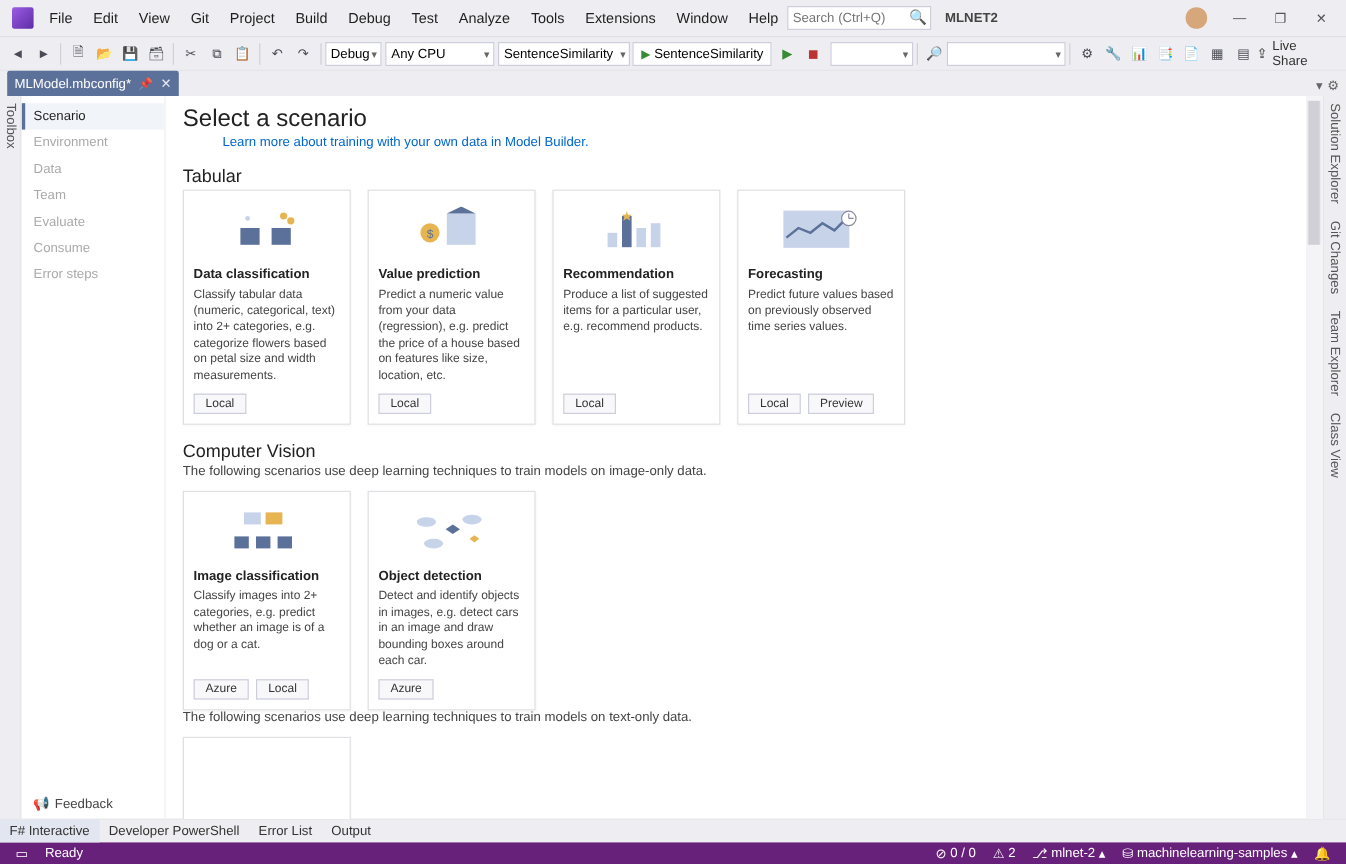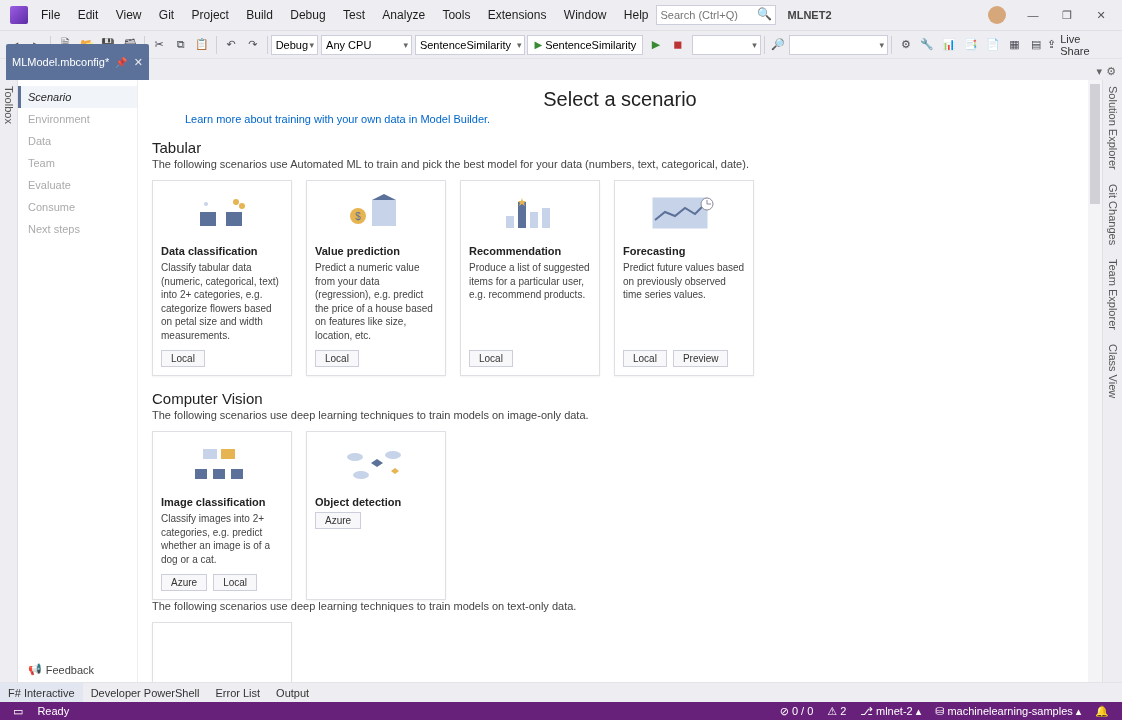--- a/index.html
+++ b/index.html
@@ -18,41 +18,41 @@
 .toolbar .tbtn { width:20px; height:20px; margin:0 1px; display:inline-flex; align-items:center; justify-content:center; color:#4b4b55; border-radius:2px; }
 .toolbar .sep { width:1px; height:18px; background:#d0d0d6; margin:0 3px; }
 .toolbar select, .toolbar .combo { height:20px; border:1px solid #cccedb; background:#fff; font-size:11px; padding:0 4px; }
 .toolbar .combo { display:inline-flex; align-items:center; position:relative; }
 .toolbar .combo::after { content:"▾"; position:absolute; right:3px; font-size:9px; color:#666; }
 .toolbar .startbtn { display:inline-flex; align-items:center; height:20px; border:1px solid #cccedb; background:#fff; padding:0 6px; margin:0 2px; }
 .toolbar .startbtn .tri { color:#388a34; font-size:10px; margin-right:3px; }
 .toolbar .liveshare { display:flex; align-items:center; color:#333; margin-right:6px; gap:4px; }
 
 .tabstrip { height:22px; background:#eeeef2; border-top:1px solid #e4e4e8; display:flex; align-items:flex-end; padding-left:6px; }
-.tabstrip .tab { height:36px; background:#5b7199; color:#fff; font-size:11px; padding:0 6px; display:flex; align-items:center; border-top-left-radius:2px; border-top-right-radius:2px; }
+.tabstrip .tab { height:21px; background:#5b7199; color:#fff; font-size:11px; padding:0 6px; display:flex; align-items:center; border-top-left-radius:2px; border-top-right-radius:2px; }
 .tabstrip .tab .pin { margin-left:6px; font-size:10px; opacity:.85; }
 .tabstrip .tab .close { margin-left:6px; font-size:11px; opacity:.85; }
 .tabstrip .spacer { flex:1; }
 .tabstrip .right { font-size:11px; color:#666; padding:0 6px 2px; display:flex; gap:4px; }
 
 .workarea { display:flex; height:calc(720px - 30px - 28px - 22px - 20px - 18px); }
 .rightrail { width:20px; background:#eeeef2; border-left:1px solid #e0e0e4; display:flex; flex-direction:column; align-items:center; padding-top:6px; gap:14px; }
 .rightrail span { writing-mode:vertical-rl; font-size:11px; color:#555; }
 .leftrail { width:18px; background:#eeeef2; border-right:1px solid #e0e0e4; display:flex; flex-direction:column; align-items:center; padding-top:6px; }
 .leftrail span { writing-mode:vertical-rl; font-size:11px; color:#555; }
 
 .content { flex:1; display:flex; background:#fff; overflow:hidden; position:relative; }
 .sidenav { width:120px; background:#fff; border-right:1px solid #eee; padding-top:6px; display:flex; flex-direction:column; }
 .sidenav .item { font-size:11px; padding:5px 10px; color:#aaa; }
-.sidenav .item.active { color:#1e1e1e; background:#f1f4f9; border-left:3px solid #5b7199; padding-left:7px;font-style:italic; }
+.sidenav .item.active { color:#1e1e1e; background:#f1f4f9; border-left:3px solid #5b7199; padding-left:7px; }
 .sidenav .spacer { flex:1; }
 .sidenav .feedback { font-size:11px; color:#444; padding:6px 10px; display:flex; align-items:center; gap:4px; }
 
 .main { flex:1; overflow-y:auto; padding:8px 14px 14px; }
-.main h1 { font-size:20px; font-weight:400; color:#222; margin-bottom:2px;text-align:center; }
+.main h1 { font-size:20px; font-weight:400; color:#222; margin-bottom:2px; }
 .main .learnlink { font-size:11px; color:#0066cc; margin-bottom:12px; display:block;padding-left:33px; }
 .main h2 { font-size:15px; font-weight:400; color:#222; margin-top:14px; margin-bottom:2px; }
 .main .secdesc { font-size:11px; color:#444; margin-bottom:10px; }
 .cards { display:flex; flex-wrap:wrap; gap:14px; }
 .card { width:140px; border:1px solid #e0e0e4; background:#fff; padding:8px; box-shadow:0 1px 2px rgba(0,0,0,.05); display:flex; flex-direction:column; }
 .card .illus { height:50px; display:flex; align-items:center; justify-content:center; margin-bottom:6px; }
 .card .ctitle { font-size:11px; font-weight:600; color:#222; margin-bottom:4px; }
 .card .cdesc { font-size:10px; color:#444; line-height:1.35; flex:1; margin-bottom:8px; }
 .card .btns { display:flex; gap:6px; }
 .card .btn { font-size:10px; padding:2px 9px; border:1px solid #cccedb; background:#f8f8fa; color:#333; }
@@ -173,34 +173,33 @@
 
   <div class="content">
 
     <div class="sidenav">
       <div class="item active">Scenario</div>
       <div class="item">Environment</div>
       <div class="item">Data</div>
       <div class="item">Team</div>
       <div class="item">Evaluate</div>
       <div class="item">Consume</div>
-      <div class="item">Next steps</div>
+      <div class="item">Error steps</div>
       <div class="spacer"></div>
       <div class="feedback">
           <span>📢</span>
           <span>Feedback</span>
         </div>
     </div>
 
     <div class="main">
       <h1>Select a scenario</h1>
       <a class="learnlink">Learn more about training with your own data in Model Builder.</a>
 
       <h2>Tabular</h2>
-      <div class="secdesc">The following scenarios use Automated ML to train and pick the best model for your data (numbers, text, categorical, date).</div>
       <div class="cards">
         <div class="card">
           <div class="illus">
               <svg width="60" height="40">
                 <rect class="f1" x="8" y="18" width="16" height="14"></rect>
                 <rect class="f1" x="34" y="18" width="16" height="14"></rect>
                 <circle class="f3" cx="44" cy="8" r="3"></circle>
                 <circle class="f3" cx="50" cy="12" r="3"></circle>
                 <circle class="f2" cx="14" cy="10" r="2"></circle>
               </svg>
@@ -285,20 +284,21 @@
           <div class="illus">
               <svg width="70" height="40">
                 <ellipse class="f2" cx="14" cy="12" rx="8" ry="4"></ellipse>
                 <ellipse class="f2" cx="52" cy="10" rx="8" ry="4"></ellipse>
                 <path class="f1" d="M30 18 l6 -4 l6 4 l-6 4 z"></path>
                 <ellipse class="f2" cx="20" cy="30" rx="8" ry="4"></ellipse>
                 <path class="f3" d="M50 26 l4 -3 l4 3 l-4 3 z"></path>
               </svg>
             </div>
           <div class="ctitle">Object detection</div>
+          <div class="cdesc">Detect and identify objects in images, e.g. detect cars in an image and draw bounding boxes around each car.</div>
           <div class="btns">
               <button class="btn">Azure</button>
             </div>
         </div>
       </div>
 
       <div class="secdesc">The following scenarios use deep learning techniques to train models on text-only data.</div>
       <div class="cards">
         <div class="card">
           <div class="illus"></div>

